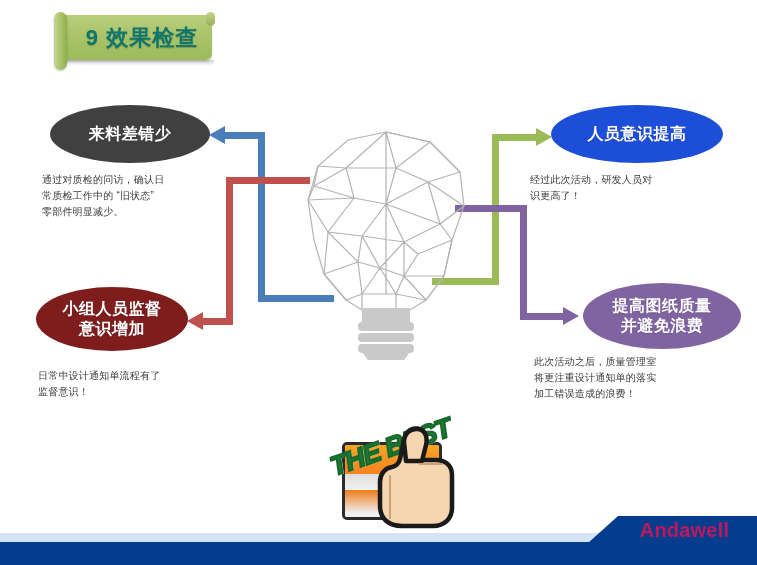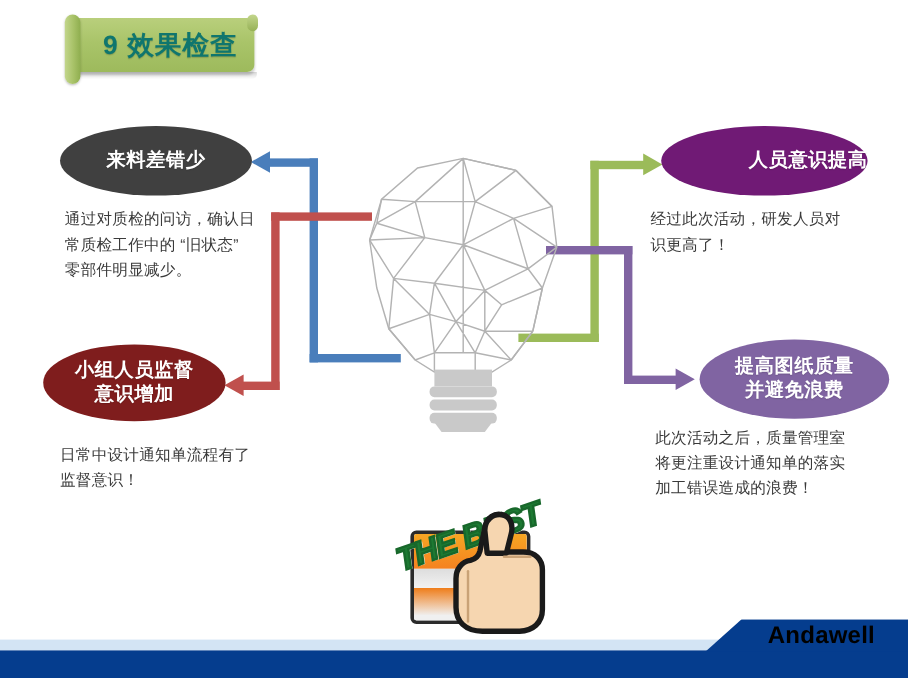--- a/index.html
+++ b/index.html
@@ -113,24 +113,23 @@
     text-align: center;
     line-height: 1.25;
     letter-spacing: 0.5px;
     text-shadow: 0 1px 1px rgba(0,0,0,0.15);
   }
 
   
   .para {
     position: absolute;
     color: #3a3a3a;
-    font-size: 13px;
+    font-size: 10px;
     line-height: 1.62;
     letter-spacing: 0.2px;
-    margin-left: 12px;
   }
 
   
   .best {
     position: absolute;
     left: 330px;
     top: 418px;
     width: 150px;
     height: 112px;
   }
@@ -213,21 +212,21 @@
     background: #053d8e;
     clip-path: polygon(30px 0, 100% 0, 100% 100%, 0 100%);
   }
   .footer-brand {
     position: absolute;
     left: 612px;
     top: 518px;
     width: 145px;
     height: 25px;
     line-height: 25px;
-    color: #000000;
+    color: #be185d;
     font-size: 20px;
     font-weight: bold;
     letter-spacing: 0.2px;
     text-align: center;
   }
 </style>
 </head>
 <body>
 
 <div id="slide">
@@ -297,21 +296,21 @@
     <span>来料差错少</span>
   </div>
 
   <div class="bubble" style="left:36px; top:287px; width:152px; height:64px; background:#7f1d1d;">
     <span>
       <span>小组人员监督</span><br>
       <span>意识增加</span>
     </span>
   </div>
 
-  <div class="bubble" style="left:551px; top:105px; width:172px; height:58px; background:#701a75;justify-content:flex-end;">
+  <div class="bubble" style="left:551px; top:105px; width:172px; height:58px; background:#1d4ed8;">
     <span>人员意识提高</span>
   </div>
 
   <div class="bubble" style="left:583px; top:283px; width:158px; height:66px; background:#8064a2;">
     <span>
       <span>提高图纸质量</span><br>
       <span>并避免浪费</span>
     </span>
   </div>
 

